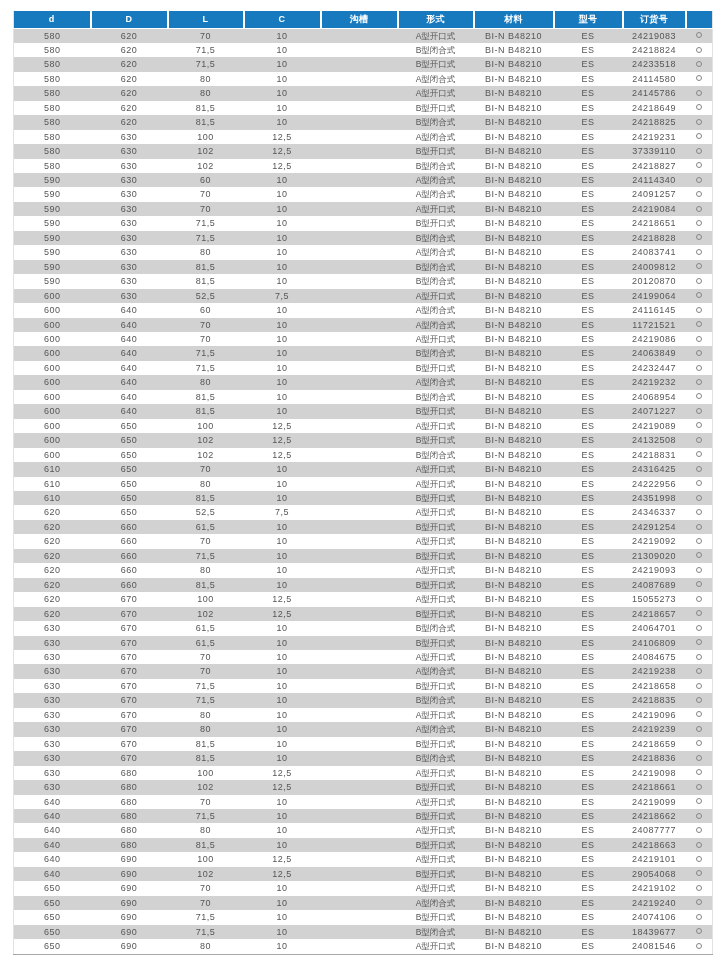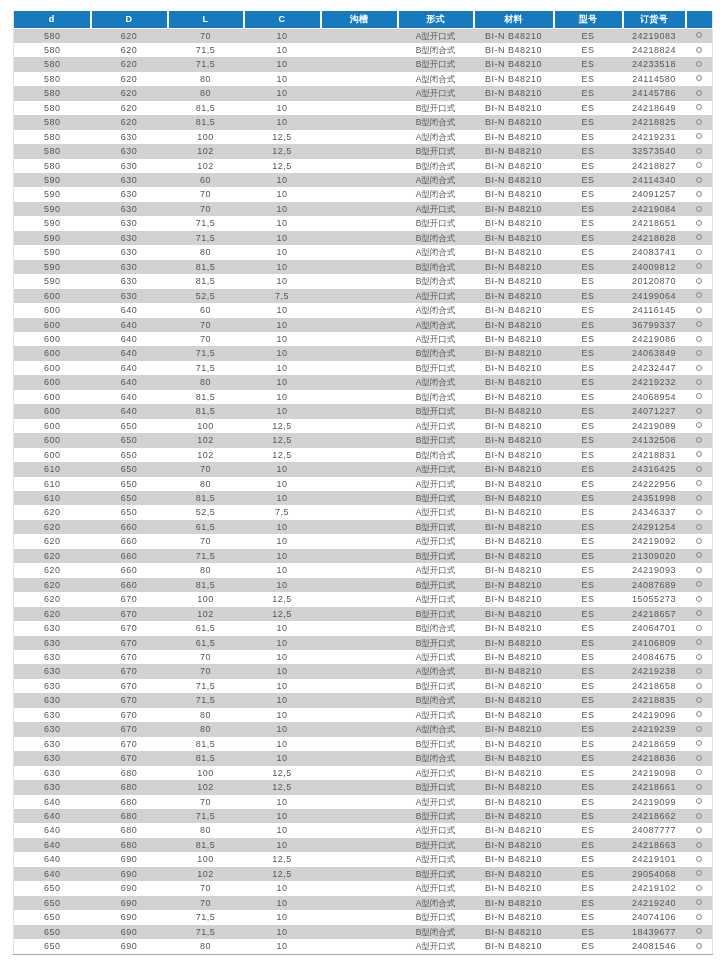--- a/index.html
+++ b/index.html
@@ -198,21 +198,21 @@
         </tr>
         <tr class="alt">
           <td>580</td>
           <td>630</td>
           <td>102</td>
           <td>12,5</td>
           <td></td>
           <td class="cjk">B型开口式</td>
           <td>BI-N B48210</td>
           <td>ES</td>
-          <td>32573540</td>
+          <td>37339110</td>
           <td><span class="ring"></span></td>
         </tr>
         <tr>
           <td>580</td>
           <td>630</td>
           <td>102</td>
           <td>12,5</td>
           <td></td>
           <td class="cjk">B型闭合式</td>
           <td>BI-N B48210</td>
@@ -342,21 +342,21 @@
         </tr>
         <tr class="alt">
           <td>600</td>
           <td>640</td>
           <td>70</td>
           <td>10</td>
           <td></td>
           <td class="cjk">A型闭合式</td>
           <td>BI-N B48210</td>
           <td>ES</td>
-          <td>36799337</td>
+          <td>11721521</td>
           <td><span class="ring"></span></td>
         </tr>
         <tr>
           <td>600</td>
           <td>640</td>
           <td>70</td>
           <td>10</td>
           <td></td>
           <td class="cjk">A型开口式</td>
           <td>BI-N B48210</td>

